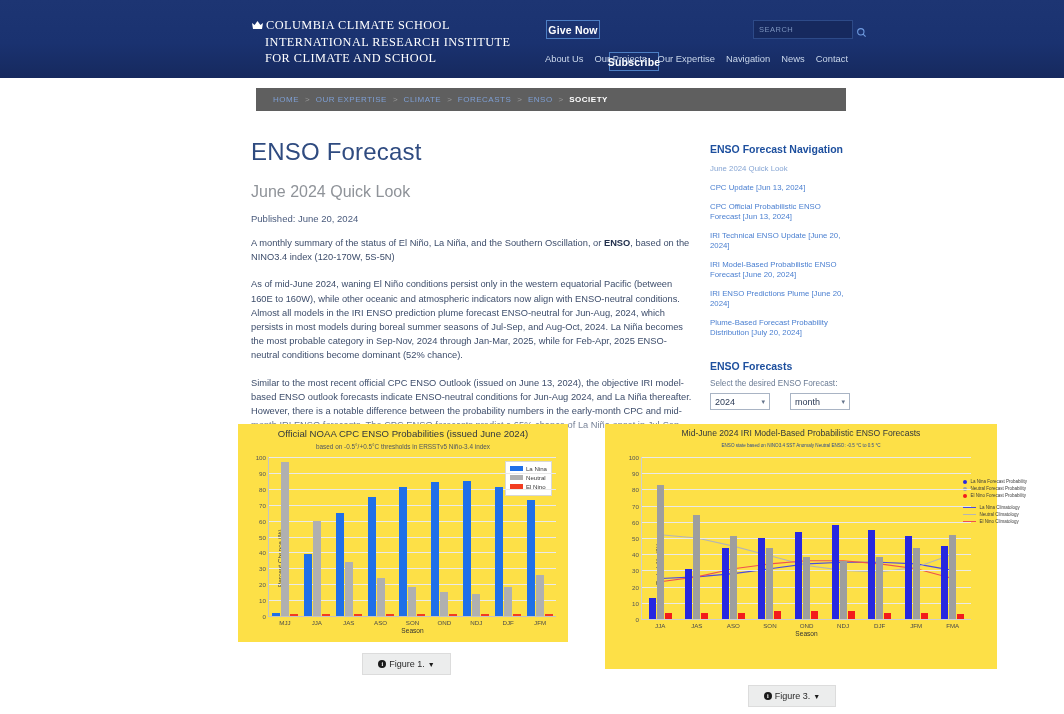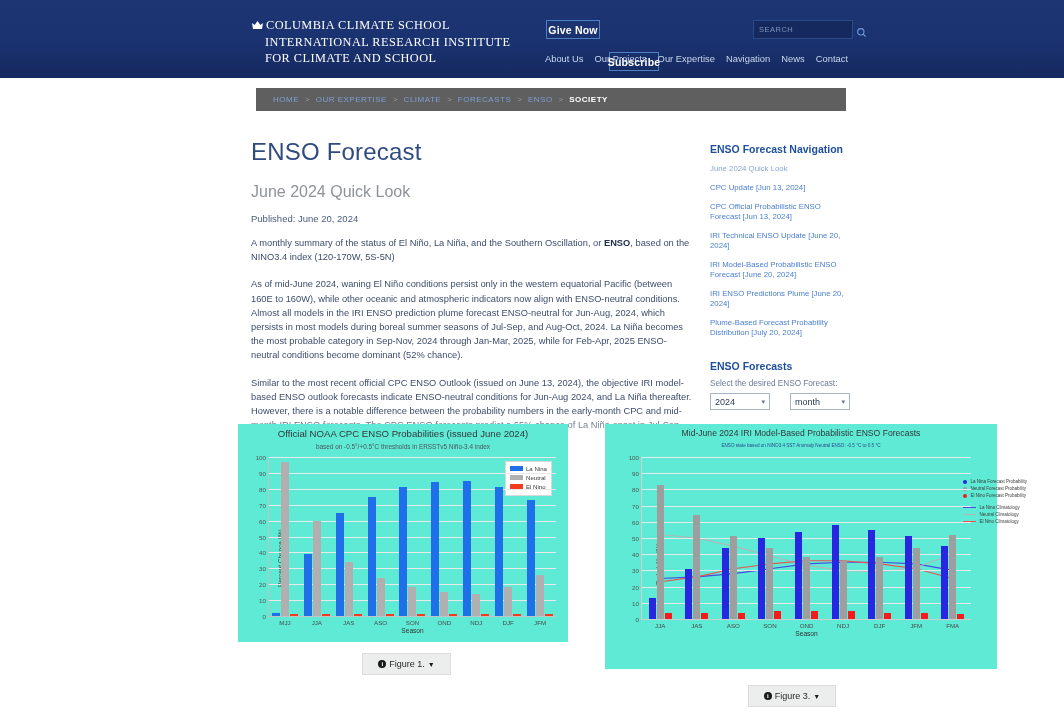--- a/index.html
+++ b/index.html
@@ -103,21 +103,21 @@
     height: 17px; border: 1px solid #a9b4c4; background: #fff;
     font-size: 9px; color: #2b3a55; padding: 0 4px;
     display: flex; align-items: center; justify-content: space-between; cursor: pointer;
     font-family: "Liberation Sans", sans-serif;
   }
   #sel-year { width: 68px; }
   #sel-month { width: 68px; }
   .caret { font-size: 7px; color: #64748b; }
 
   
-  .chart-box { position: absolute; background: #5eead4; }
+  .chart-box { position: absolute; background: #fde047; }
   #chart-left  { left: 238px; top: 424px; width: 330px; height: 218px; }
   #chart-right { left: 605px; top: 424px; width: 392px; height: 245px; }
 
   .ch-title { text-align: center; color: #33383d; }
   #chart-left .ch-title  { font-size: 9.6px; margin-top: 4px; }
   #chart-right .ch-title { font-size: 8.6px; margin-top: 4px; }
   .ch-sub { text-align: center; color: #4e5560; }
   #chart-left .ch-sub  { font-size: 6.4px; margin-top: 4px; }
   #chart-right .ch-sub { font-size: 4.6px; margin-top: 5px; color: #2b4a8f; }
 

